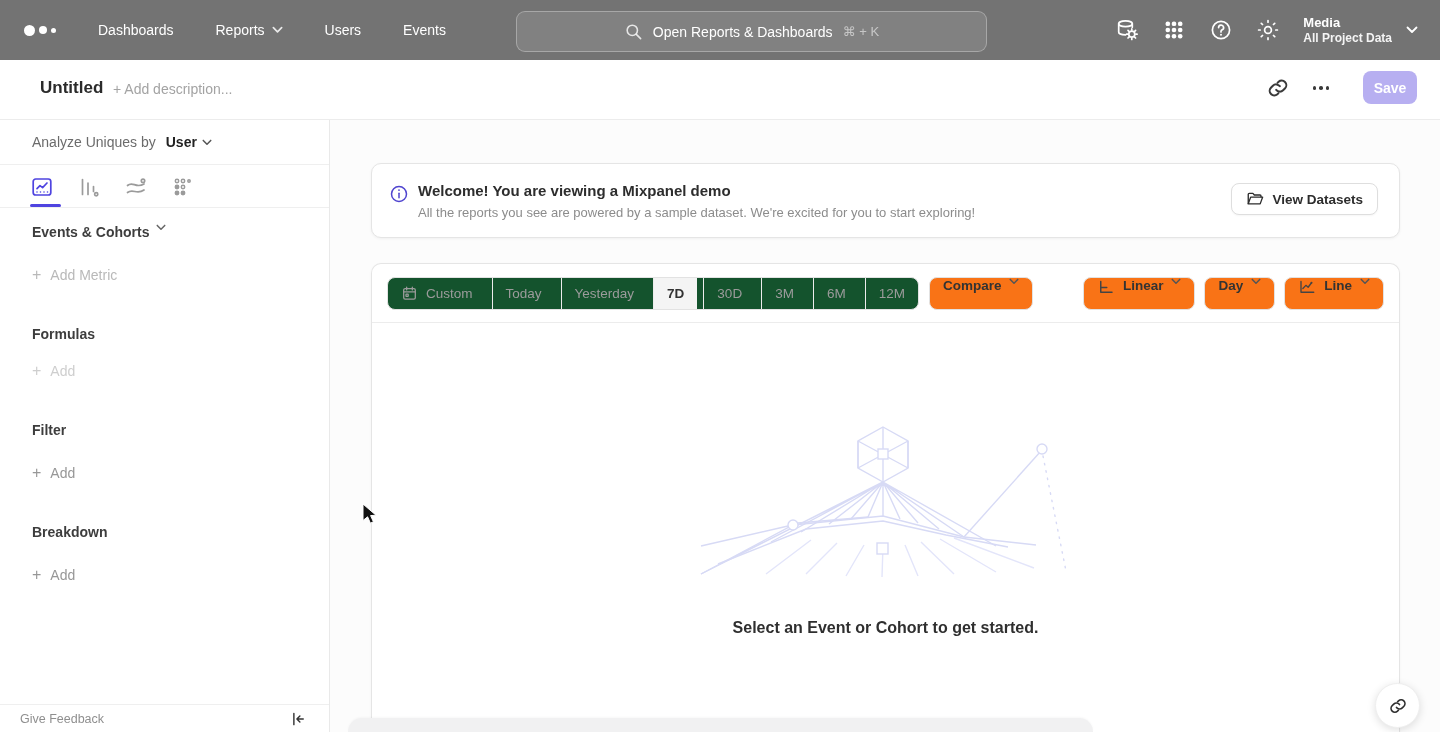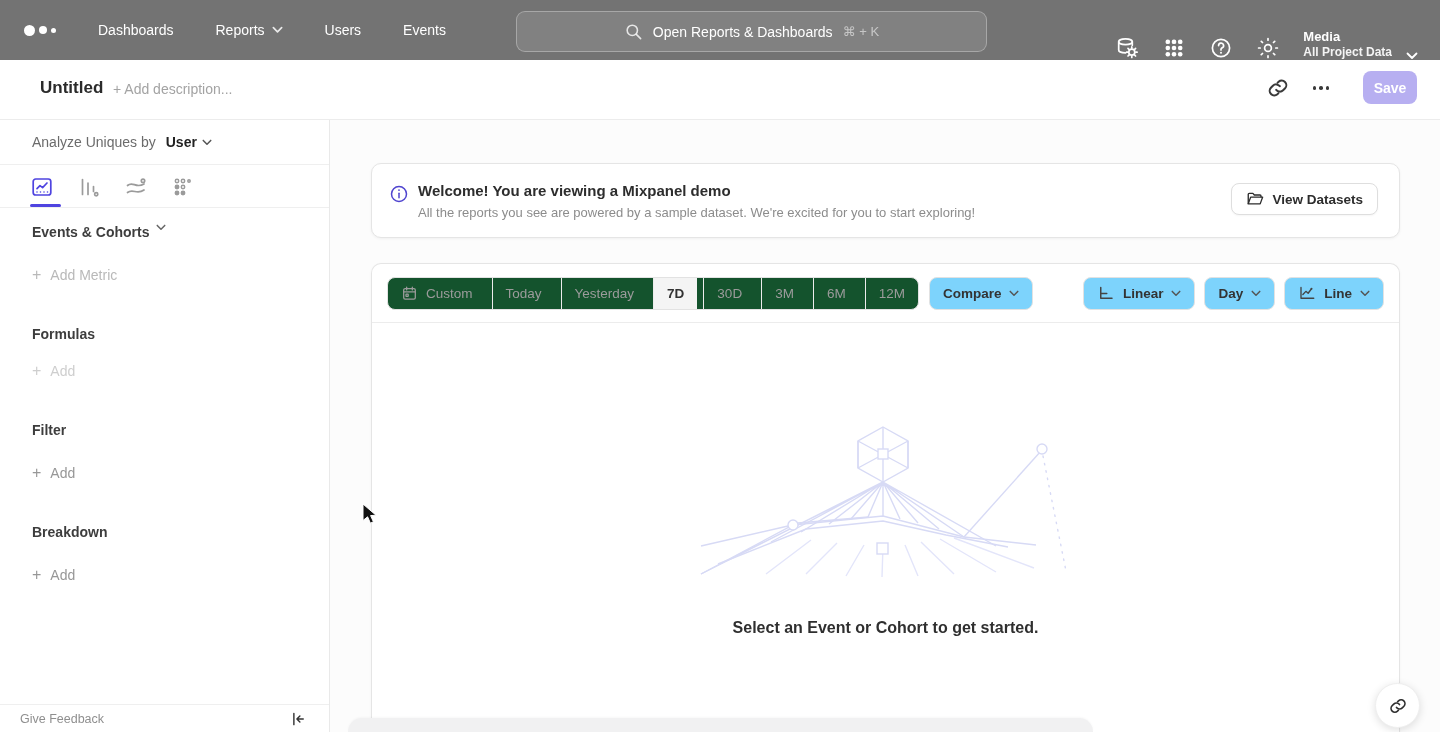--- a/index.html
+++ b/index.html
@@ -12,21 +12,21 @@
   .logo i { display:block; background:#fff; border-radius:50%; }
   .logo i.d1 { width:11px; height:11px; }
   .logo i.d2 { width:8px; height:8px; }
   .logo i.d3 { width:5px; height:5px; }
   .nav-item { color:#fff; font-size:14px; font-weight:500; margin-left:42px; display:flex; align-items:center; gap:7px; cursor:pointer; }
   .nav-item:first-of-type { margin-left:34px; }
   .nav-chevron { opacity:.85; }
   #search-pill { position:absolute; left:516px; top:11px; width:471px; height:41px; background:rgba(255,255,255,.10); border:1px solid rgba(255,255,255,.30); border-radius:9px; display:flex; align-items:center; justify-content:center; gap:10px; cursor:pointer; }
   #search-pill .ph { color:#fff; font-size:14px; font-weight:500; }
   #search-pill .kbd { color:rgba(255,255,255,.55); font-size:13px; }
-  .topnav-right { position:absolute; right:0; top:0; height:60px; display:flex; align-items:flex-end; }
+  .topnav-right { position:absolute; right:0; top:0; height:60px; display:flex; align-items:center; }
   .tn-icon { width:24px; height:24px; color:#fff; margin-right:23px; cursor:pointer; }
   .project { display:flex; flex-direction:column; justify-content:center; margin-right:6px; cursor:pointer; min-width:88px; }
   .project .pname { color:#fff; font-size:13px; font-weight:700; line-height:16px; }
   .project .pscope { color:rgba(255,255,255,.92); font-size:12px; font-weight:600; line-height:15px; }
   .proj-chevron { color:#fff; margin-right:22px; margin-left:8px; cursor:pointer; }
 
   
   #report-header { position:absolute; left:0; top:60px; width:1440px; height:60px; background:#fff; border-bottom:1px solid #ececec; }
   #report-title { position:absolute; left:40px; top:18px; font-size:17px; font-weight:700; color:#2b2b2b; cursor:text; }
   #report-desc { position:absolute; left:113px; top:21px; font-size:14px; color:#a3a3a3; cursor:text; }
@@ -62,21 +62,21 @@
   #view-datasets-btn { position:absolute; right:21px; top:19px; height:32px; background:#fff; border:1px solid #dedede; border-radius:8px; display:flex; align-items:center; gap:8px; padding:0 14px; font-size:13.5px; font-weight:600; color:#2d2d2d; cursor:pointer; box-shadow:0 1px 2px rgba(0,0,0,.04); }
   #view-datasets-btn .ic { width:18px; height:18px; color:#2d2d2d; }
 
   #report-card { position:absolute; left:41px; top:143px; width:1029px; height:470px; background:#fff; border:1px solid #e5e5e5; border-bottom:none; border-radius:10px 10px 0 0; box-shadow:0 1px 3px rgba(0,0,0,.04); }
   #card-toolbar { position:absolute; left:0; top:0; width:100%; height:59px; border-bottom:1px solid #ececec; display:flex; align-items:center; padding:0 15px; }
   .seg { display:flex; align-items:stretch; height:33px; border:1px solid #e2e2e2; border-radius:8px; overflow:hidden; background:#14532d;gap:6px; }
   .seg-cell { display:flex; align-items:center; gap:8px; padding:0 13px; font-size:13.5px; color:#9b9b9b; border-left:1px solid #ececec; cursor:pointer; white-space:nowrap; }
   .seg-cell:first-child { border-left:none; }
   .seg-cell.sel { background:#f4f4f4; color:#333; font-weight:700; }
   .seg-cell .ic { width:17px; height:17px; color:#9b9b9b; }
-  .tb-btn { height:33px; border:1px solid #e2e2e2; border-radius:8px; background:#7dd3fc; display:flex; align-items:center; gap:8px; padding:0 13px; font-size:13.5px; font-weight:600; color:#333; cursor:pointer; white-space:nowrap; }
+  .tb-btn { height:33px; border:1px solid #e2e2e2; border-radius:8px; background:#f97316; display:flex; align-items:flex-start; gap:8px; padding:0 13px; font-size:13.5px; font-weight:600; color:#333; cursor:pointer; white-space:nowrap; }
   .tb-btn .ic { width:18px; height:18px; color:#444; }
   .tb-chev { color:#555; }
   #compare-btn { margin-left:10px; }
   .tb-right { margin-left:auto; display:flex; gap:9px; }
 
   #empty-state { position:absolute; left:0; top:60px; width:100%; text-align:center; }
   #wireframe { margin:100px auto 0; width:380px; height:155px; }
   #empty-title { margin-top:40px; font-size:16px; font-weight:700; color:#2f2f2f; }
   #empty-sub { margin-top:17px; font-size:14px; color:#9a9a9a; }
   #empty-sub a { color:#4c40d0; font-weight:500; text-decoration:none; cursor:pointer; }

